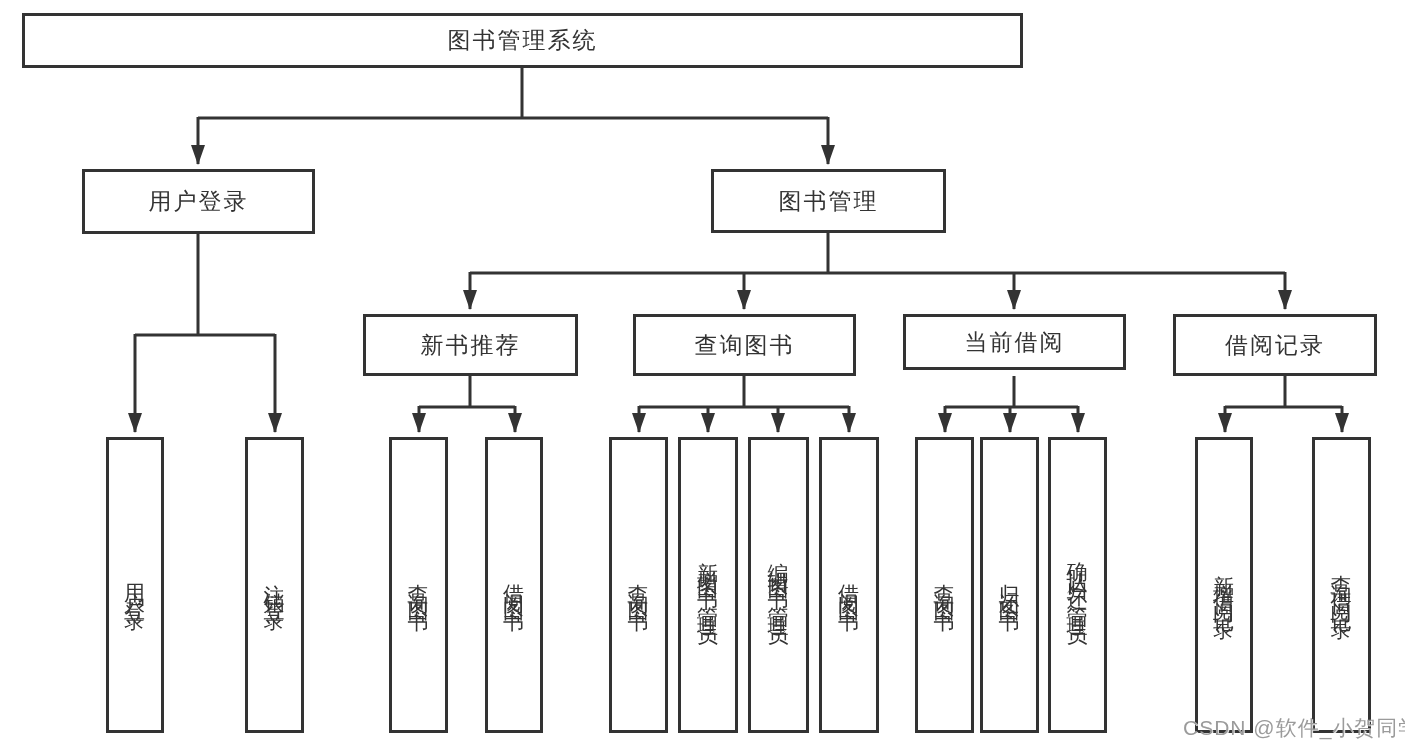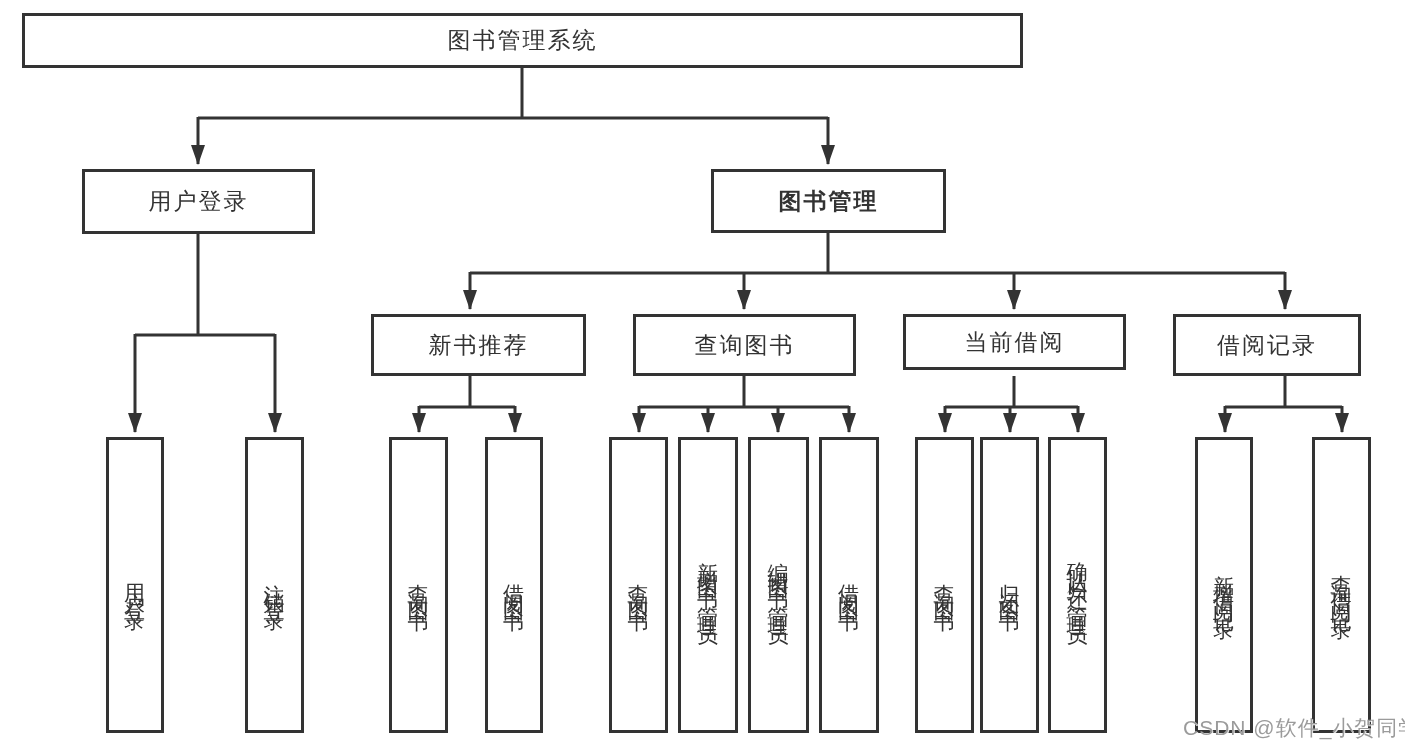--- a/index.html
+++ b/index.html
@@ -41,26 +41,26 @@
     text-orientation:mixed;
     font-size:21px;
     letter-spacing:9px;
     line-height:1;
     white-space:nowrap;
   }
   
   #n-root{left:22px;top:13px;width:1001px;height:55px;}
   
   #n-login{left:82px;top:169px;width:233px;height:65px;}
-  #n-mgmt{left:711px;top:169px;width:235px;height:64px;font-weight:bold;}
+  #n-mgmt{left:711px;top:169px;width:235px;height:64px;}
   
-  #n-newbook{left:363px;top:314px;width:215px;height:62px;margin-left:8px;}
+  #n-newbook{left:363px;top:314px;width:215px;height:62px;}
   #n-borrow{left:633px;top:314px;width:223px;height:62px;}
   #n-current{left:903px;top:314px;width:223px;height:56px;}
-  #n-record{left:1173px;top:314px;width:188px;height:62px;}
+  #n-record{left:1173px;top:314px;width:204px;height:62px;}
   
   #n-leaf1{left:106px;top:437px;width:58px;height:296px;}
   #n-leaf2{left:245px;top:437px;width:59px;height:296px;}
   #n-leaf3{left:389px;top:437px;width:59px;height:296px;}
   #n-leaf4{left:485px;top:437px;width:58px;height:296px;}
   #n-leaf5{left:609px;top:437px;width:59px;height:296px;}
   #n-leaf6{left:678px;top:437px;width:60px;height:296px;}
   #n-leaf7{left:748px;top:437px;width:61px;height:296px;}
   #n-leaf8{left:819px;top:437px;width:60px;height:296px;}
   #n-leaf9{left:915px;top:437px;width:59px;height:296px;}

